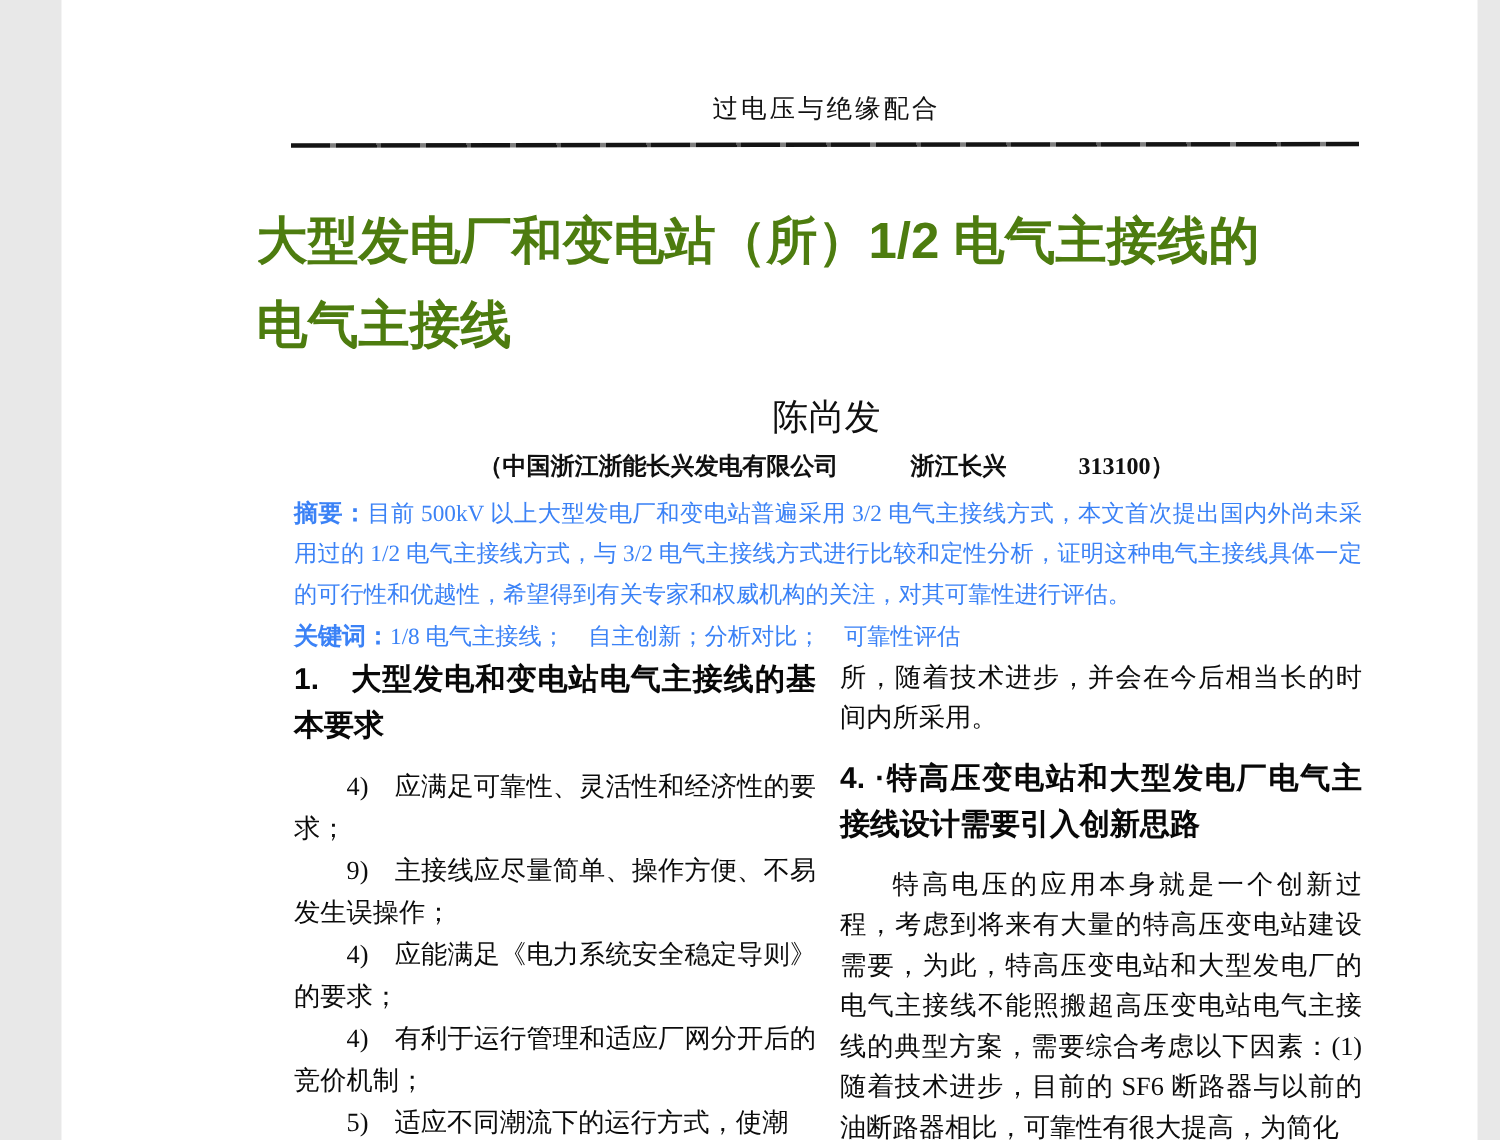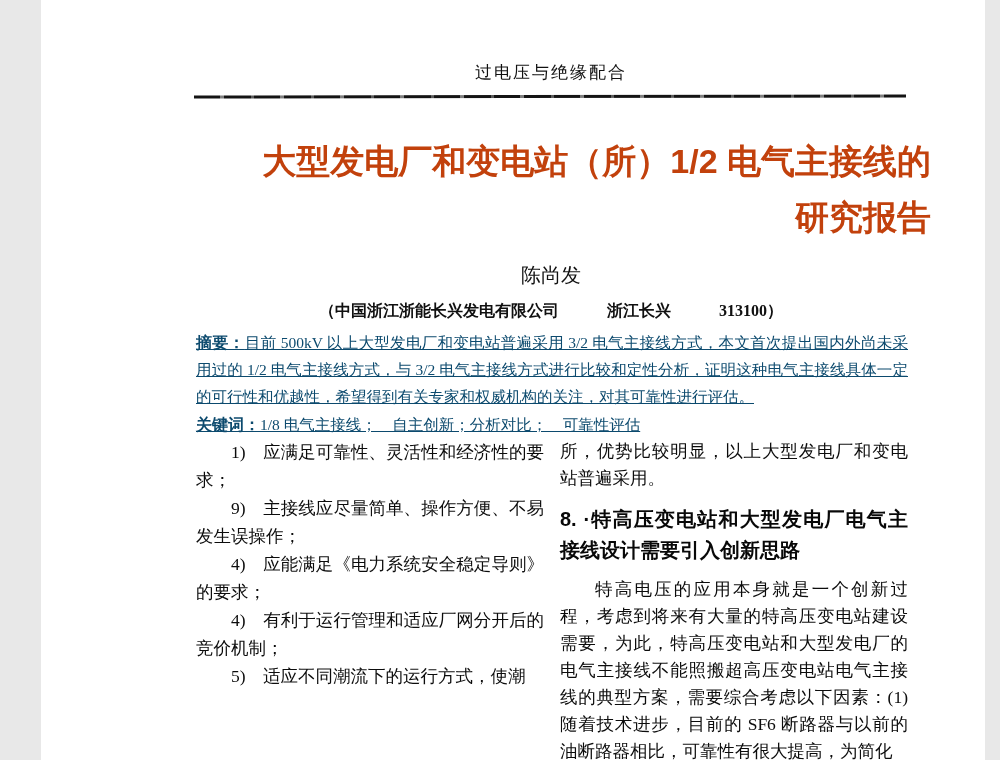--- a/index.html
+++ b/index.html
@@ -23,37 +23,37 @@
   .header-rule {
     position:absolute; top:95px; left:153px; width:712px; height:3px;
     background:repeating-linear-gradient(90deg,
       #141414 0 26px, rgba(20,20,20,0.55) 26px 30px,
       #141414 30px 57px, rgba(20,20,20,0.7) 57px 60px);
     transform:rotate(-0.08deg);
   }
   
   .title {
     position:absolute; top:133px; left:130px; width:760px;
-    text-align:right;
+    text-align:left;
     font-family:"Liberation Sans", sans-serif;
-    font-weight:bold; font-size:34px; line-height:56px; color:#c2410c;
+    font-weight:bold; font-size:34px; line-height:56px; color:#4d7c0f;
   }
   .author {
     position:absolute; top:262px; left:155px; width:710px;
-    text-align:center; font-size:20px; color:#101010;
+    text-align:center; font-size:24px; color:#101010;
   }
   .affiliation {
     position:absolute; top:301px; left:155px; width:710px;
     text-align:center; font-size:16px; font-weight:600; color:#101010;
   }
   
   .abstract-block {
     position:absolute; top:329px; left:155px; width:712px;
     font-size:15.5px; line-height:27px;
-    text-align:justify; color:#0c4a6e;text-decoration:underline;
+    text-align:justify; color:#3b82f6;
   }
   .inline-label {
     font-family:"Liberation Sans", sans-serif;
     font-weight:bold; font-size:16px;
   }
   .keywords-line { margin-top:1px; }
   
   .columns {
     position:absolute; top:438px; left:155px; width:712px;
     display:flex; gap:16px;
@@ -79,47 +79,48 @@
 <body>
 
 <div class="page">
 
   <div class="running-header">过电压与绝缘配合</div>
 
   <div class="header-rule"></div>
 
   <div class="title">
     <div>大型发电厂和变电站（所）1/2 电气主接线的</div>
-    <div>研究报告</div>
+    <div>电气主接线</div>
   </div>
 
   <div class="author">陈尚发</div>
 
   <div class="affiliation">（中国浙江浙能长兴发电有限公司　　　浙江长兴　　　313100）</div>
 
   <div class="abstract-block">
     <div>
       <span class="inline-label">摘要：</span><span>目前 500kV 以上大型发电厂和变电站普遍采用 3/2 电气主接线方式，本文首次提出国内外尚未采用过的 1/2 电气主接线方式，与 3/2 电气主接线方式进行比较和定性分析，证明这种电气主接线具体一定的可行性和优越性，希望得到有关专家和权威机构的关注，对其可靠性进行评估。</span>
     </div>
     <div class="keywords-line">
       <span class="inline-label">关键词：</span><span>1/8 电气主接线；　自主创新；分析对比；　可靠性评估</span>
     </div>
   </div>
 
   <div class="columns">
 
     <div class="col col-left">
-      <p class="body-par indent">1)　应满足可靠性、灵活性和经济性的要求；</p>
+      <h2 class="sec-heading">1.　大型发电和变电站电气主接线的基本要求</h2>
+      <p class="body-par indent">4)　应满足可靠性、灵活性和经济性的要求；</p>
       <p class="body-par indent">9)　主接线应尽量简单、操作方便、不易发生误操作；</p>
       <p class="body-par indent">4)　应能满足《电力系统安全稳定导则》的要求；</p>
       <p class="body-par indent">4)　有利于运行管理和适应厂网分开后的竞价机制；</p>
       <p class="body-par indent">5)　适应不同潮流下的运行方式，使潮</p>
     </div>
 
     <div class="col col-right">
-      <p class="body-par mb12">所，优势比较明显，以上大型发电厂和变电站普遍采用。</p>
-      <h2 class="sec-heading mb10">8. ·特高压变电站和大型发电厂电气主接线设计需要引入创新思路</h2>
+      <p class="body-par mb12">所，随着技术进步，并会在今后相当长的时间内所采用。</p>
+      <h2 class="sec-heading mb10">4. ·特高压变电站和大型发电厂电气主接线设计需要引入创新思路</h2>
       <p class="body-par indent">特高电压的应用本身就是一个创新过程，考虑到将来有大量的特高压变电站建设需要，为此，特高压变电站和大型发电厂的电气主接线不能照搬超高压变电站电气主接线的典型方案，需要综合考虑以下因素：(1)随着技术进步，目前的 SF6 断路器与以前的油断路器相比，可靠性有很大提高，为简化</p>
     </div>
 
   </div>
 
 </div>
 
 </body></html>

